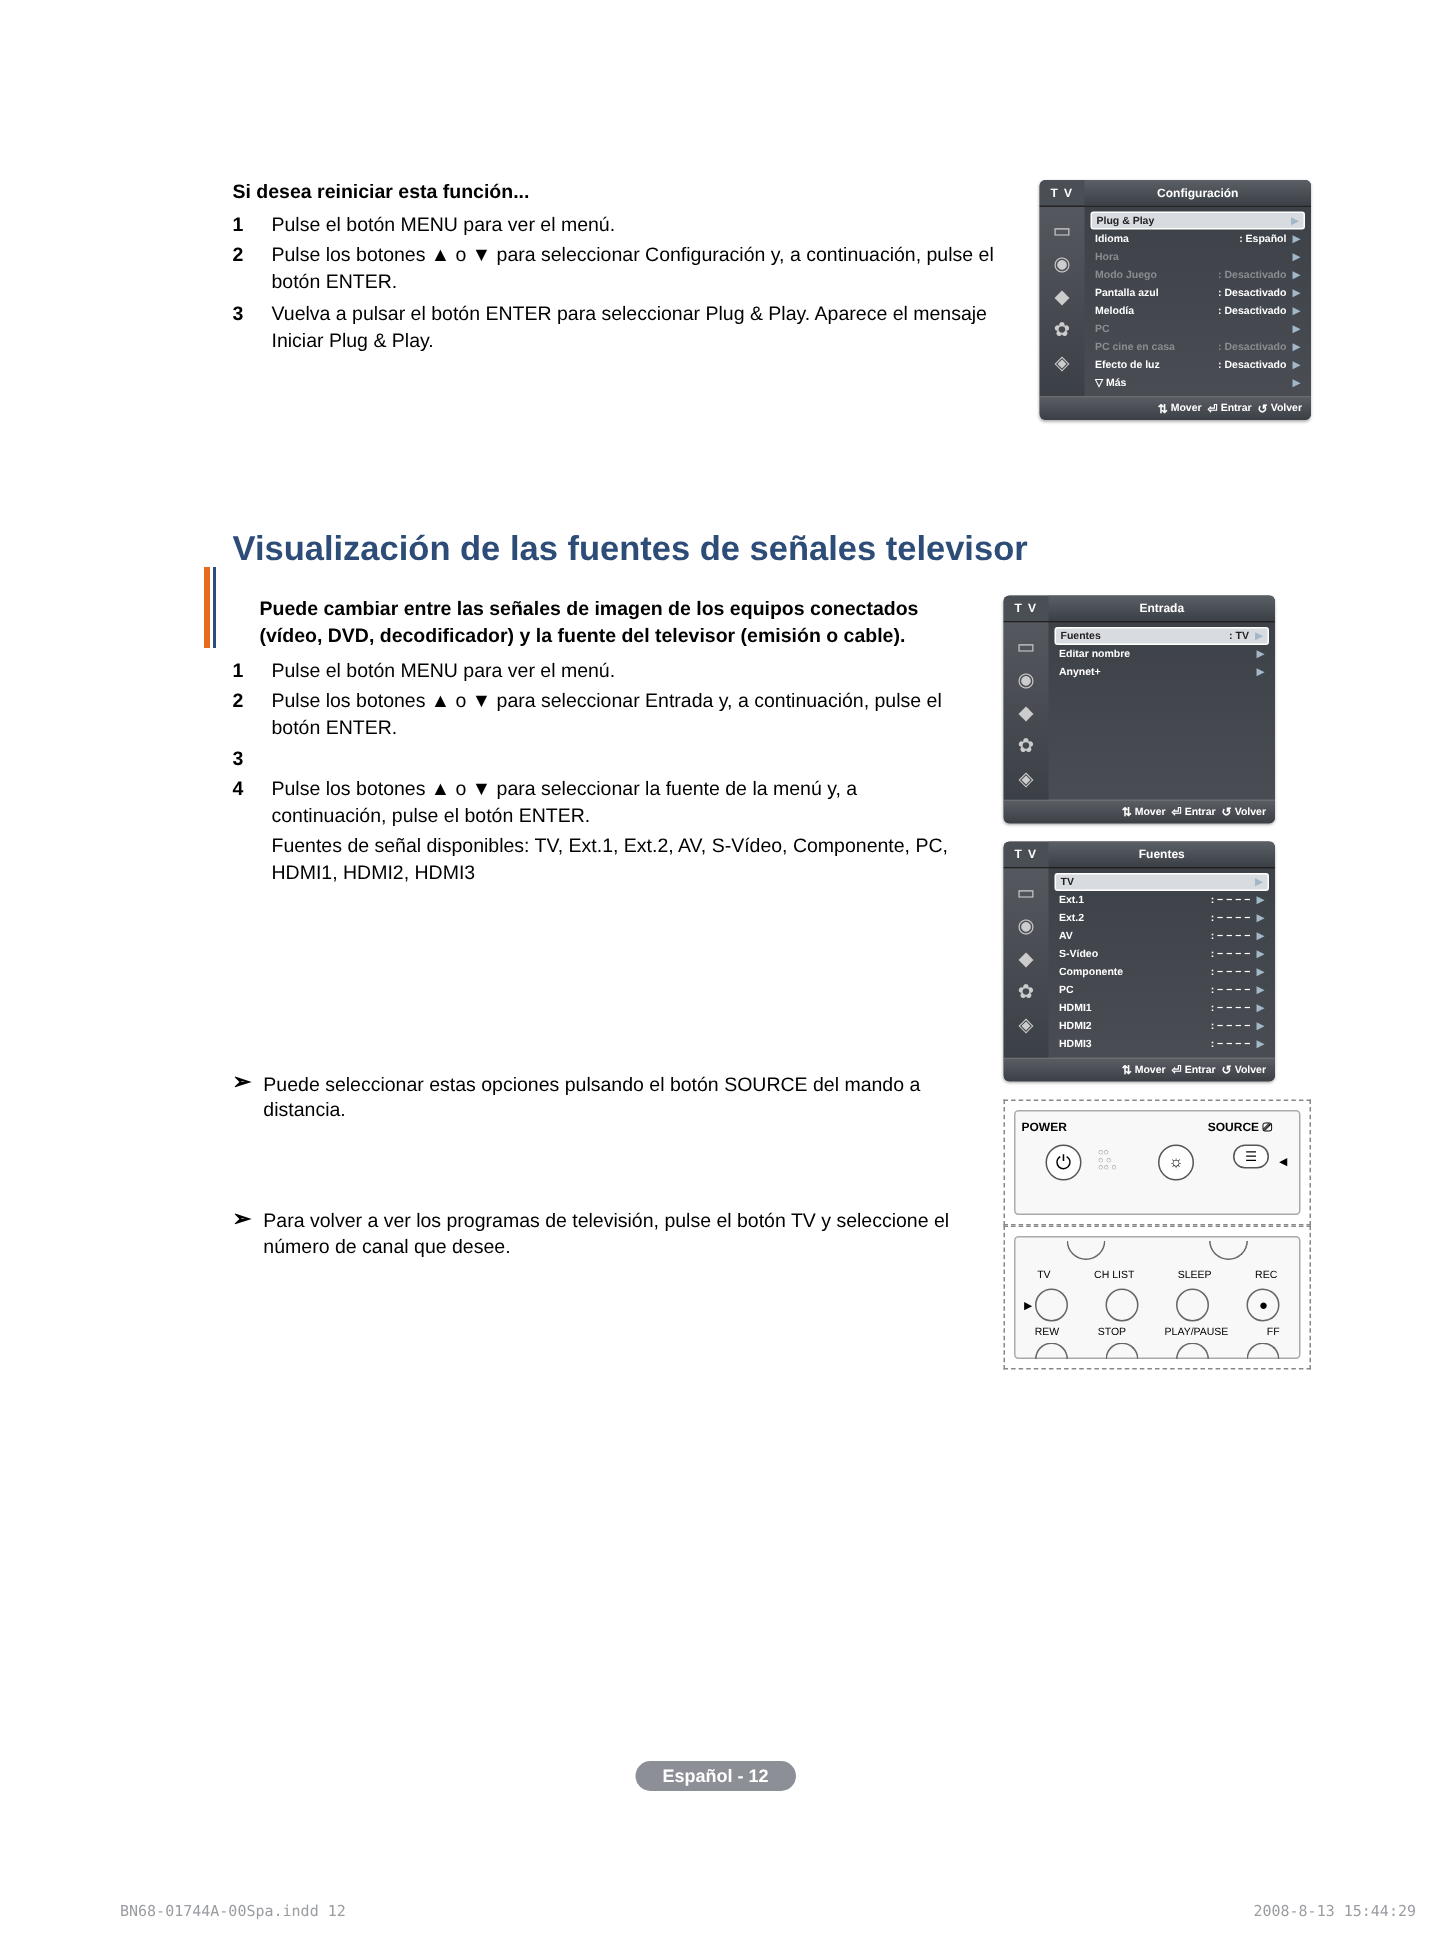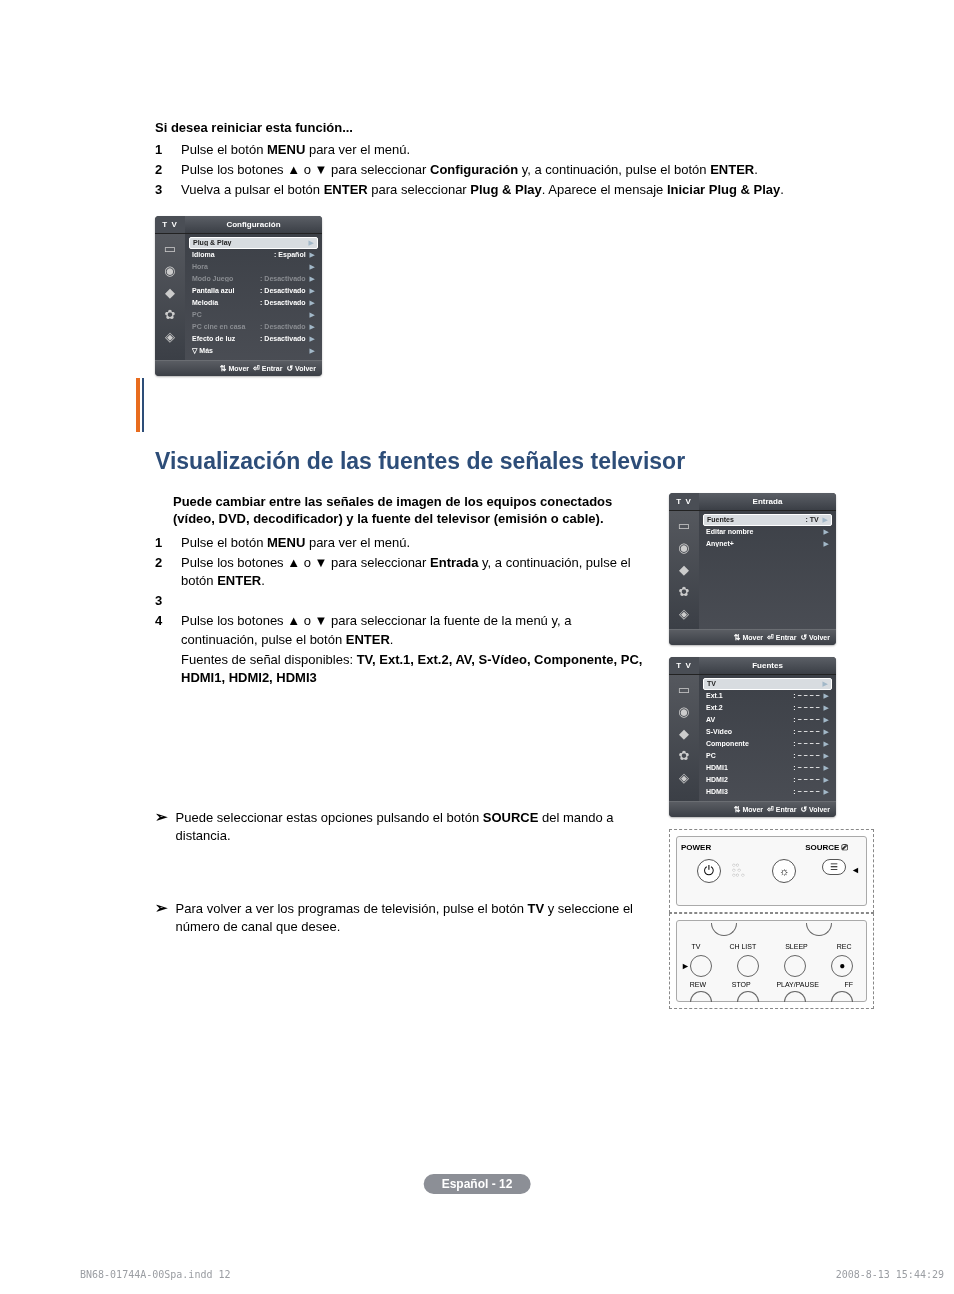--- a/index.html
+++ b/index.html
@@ -11,21 +11,20 @@
     position: relative;
     font-size: 13px;
   }
   .page {
     padding: 120px 80px 40px 155px;
   }
   .restart-section {
     display: flex;
     gap: 14px;
     margin-bottom: 60px;
-    flex-direction: column;
   }
   .restart-text { flex: 1; padding-right: 10px; }
   .restart-text h4 { font-size: 13px; font-weight: bold; margin-bottom: 6px; }
   .num-list { list-style: none; }
   .num-list li { display: flex; margin-bottom: 2px; line-height: 1.4; }
   .num-list li .n { font-weight: bold; width: 26px; flex-shrink: 0; }
   .section-title {
     color: #2d4d78;
     font-size: 23px;
     font-weight: bold;
@@ -38,21 +37,21 @@
     height: 54px;
     border-left: 4px solid #e86c1e;
     border-right: 2px solid #2d4d78;
   }
   .section-body { display: flex; gap: 14px; }
   .section-text { flex: 1; padding-right: 10px; }
   .intro { font-weight: bold; margin-bottom: 6px; line-height: 1.35; margin-left: 18px; }
   .note { display: flex; margin-bottom: 4px; font-size: 13px; line-height: 1.35; }
   .note .arrow { font-size: 15px; margin-right: 8px; line-height: 1.1; font-weight: bold; }
   .osd {
-    width: 167px;
+    width: 181px;
     flex-shrink: 0;
     background: linear-gradient(#3b3f46, #4b4e55);
     border-radius: 4px;
     font-size: 8px;
     color: #fff;
     overflow: hidden;
     box-shadow: 0 1px 2px rgba(0,0,0,.3);
     margin-bottom: 12px;
   }
   .osd-header {
@@ -198,21 +197,21 @@
     position: absolute;
     bottom: 14px;
     left: 80px;
     right: 10px;
     display: flex;
     justify-content: space-between;
     font-size: 10px;
     color: #9a9da2;
     font-family: SimSun, monospace;
   }
-  b { font-weight: bold; }
+  b { font-weight: normal; }
   .sub-line { margin-left: 26px; line-height: 1.4; margin-bottom: 2px; }
 </style>
 </head>
 <body>
 
 <div class="page">
 
   <div class="restart-section">
     <div class="restart-text">
       <h4>Si desea reiniciar esta función...</h4>

